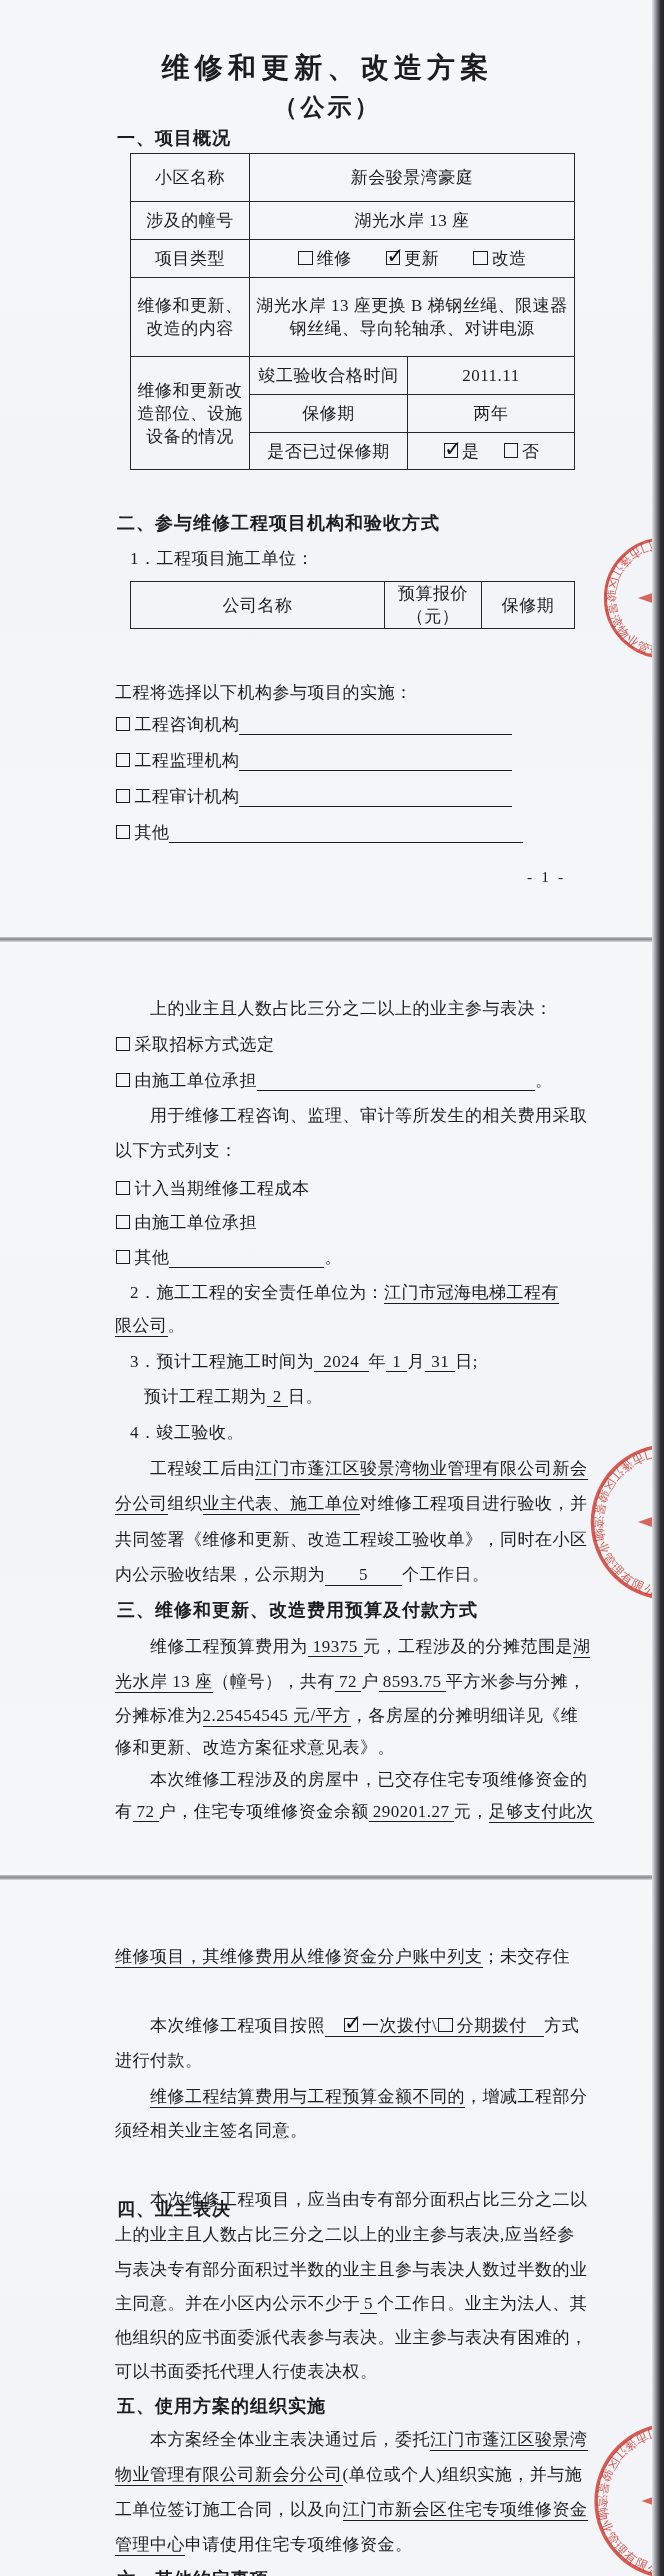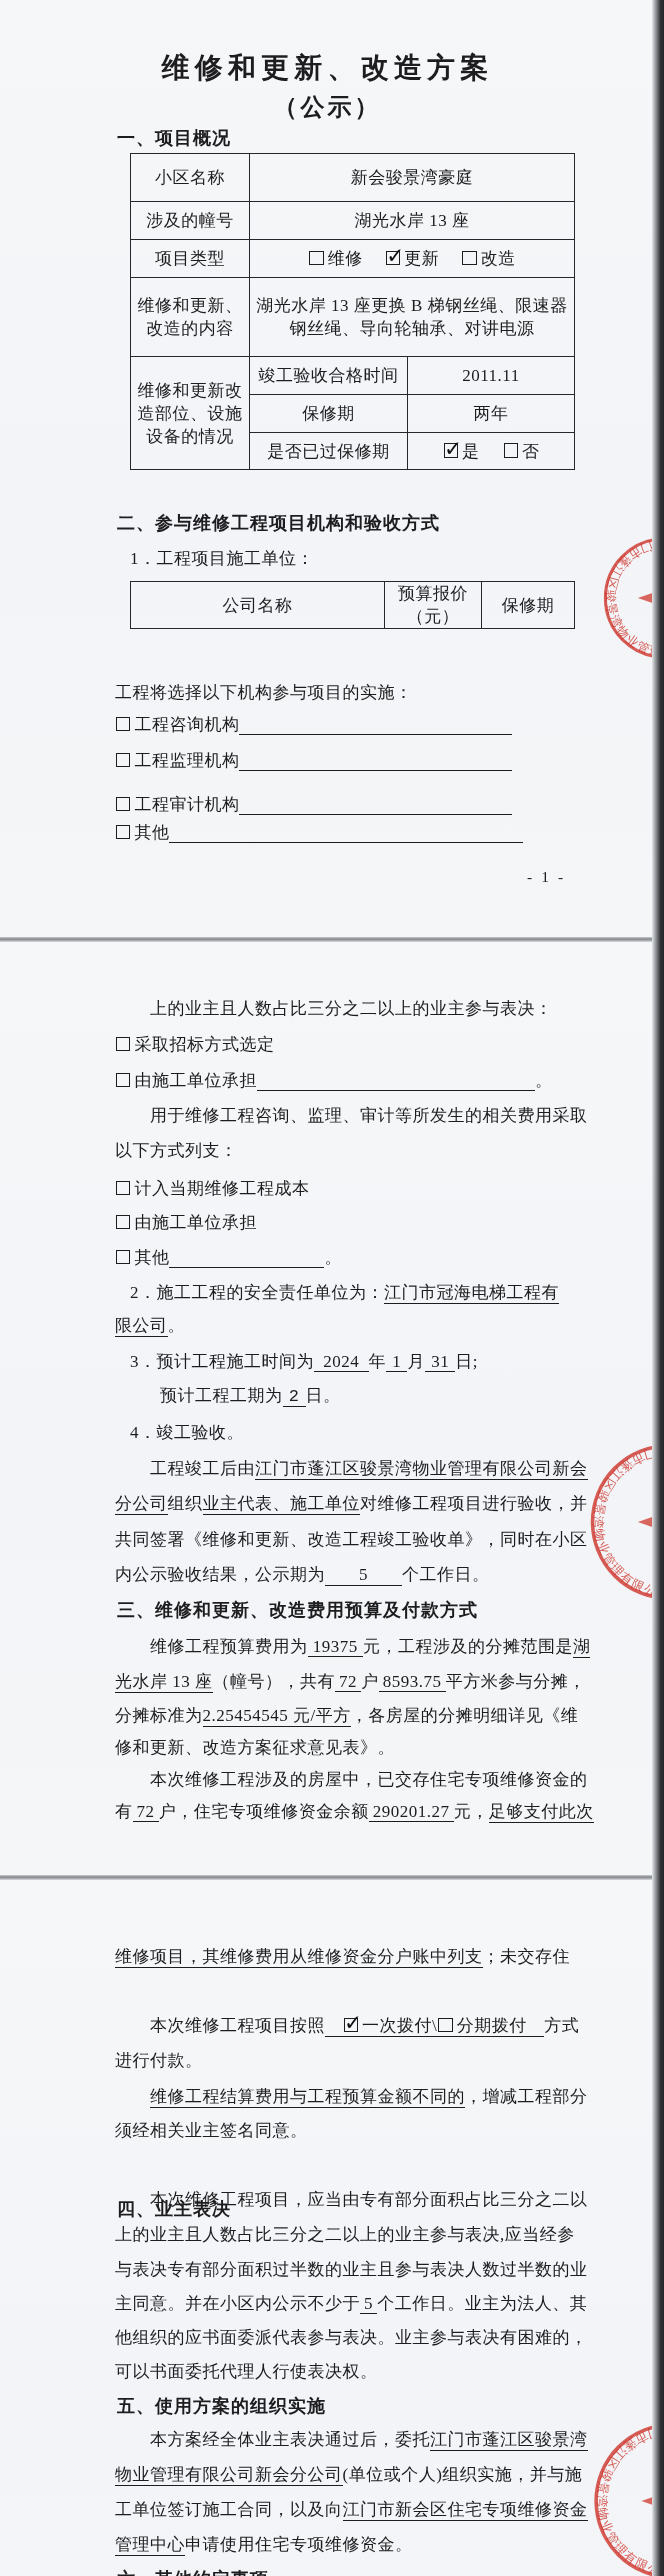--- a/index.html
+++ b/index.html
@@ -18,21 +18,21 @@
   .ul { border-bottom:1px solid #1d1d20; padding-bottom:1px; }
   .blank { display:inline-block; border-bottom:1px solid #1d1d20; height:1.1em; vertical-align:bottom; }
   .cb { display:inline-block; width:12.4px; height:12.4px; border:1.5px solid #1d1d20;
         margin:0 4.1px 0 1px; vertical-align:-1px; position:relative; background:transparent; }
   .cb .mark { position:absolute; left:-0.5px; top:-8.2px; font-size:21.6px; font-weight:bold;
         font-family:"DejaVu Sans",sans-serif; color:#111; }
   .pageno { font-size:15.5px; letter-spacing:2.6px; }
   table.doc { position:absolute; border-collapse:collapse; table-layout:fixed; }
   table.doc td { border:1.5px solid #26262b; text-align:center; vertical-align:middle;
         font-size:17px; letter-spacing:0.5px; padding:0 2.1px; }
-  .optrow { display:flex; justify-content:center; gap:22px; align-items:center; }
+  .optrow { display:flex; justify-content:center; gap:33px; align-items:center; }
   .edge-stamp { position:absolute; right:8.8px; width:82px; height:170px; overflow:hidden; mix-blend-mode:multiply; }
   .red-sliver { position:absolute; width:4.6px; height:32px; background:#d8382e; opacity:.65; border-radius:2.6px; }
   svg text { font-family:"Liberation Serif",serif; }
 </style>
 </head>
 <body>
 
 <div class="canvas">
 
   <div class="page" style="top:0;height:937px;"></div>
@@ -122,36 +122,36 @@
             <div>（元）</div>
           </td>
       <td><span>保修期</span></td>
     </tr>
   </tbody>
     </table>
 
   <div class="line" style="left:115px;top:682px;"><span>工程将选择以下机构参与项目的实施：</span></div>
   <div class="line" style="left:115px;top:714px;"><span class="cb"></span><span>工程咨询机构</span><span class="blank" style="width:273px;"></span></div>
   <div class="line" style="left:115px;top:750px;"><span class="cb"></span><span>工程监理机构</span><span class="blank" style="width:273px;"></span></div>
-  <div class="line" style="left:115px;top:786px;margin-top:8px;"><span class="cb"></span><span>工程审计机构</span><span class="blank" style="width:273px;"></span></div>
+  <div class="line" style="left:115px;top:786px;"><span class="cb"></span><span>工程审计机构</span><span class="blank" style="width:273px;"></span></div>
   <div class="line" style="left:115px;top:822px;"><span class="cb"></span><span>其他</span><span class="blank" style="width:354px;"></span></div>
   <div class="line pageno" style="left:527px;top:867px;"><span>- 1 -</span></div>
 
   <div class="line" style="left:150px;top:998px;"><span>上的业主且人数占比三分之二以上的业主参与表决：</span></div>
   <div class="line" style="left:115px;top:1034px;"><span class="cb"></span><span>采取招标方式选定</span></div>
   <div class="line" style="left:115px;top:1070px;"><span class="cb"></span><span>由施工单位承担</span><span class="blank" style="width:278px;"></span><span>。</span></div>
   <div class="line" style="left:150px;top:1105px;"><span>用于维修工程咨询、监理、审计等所发生的相关费用采取</span></div>
   <div class="line" style="left:115px;top:1140px;"><span>以下方式列支：</span></div>
   <div class="line" style="left:115px;top:1178px;"><span class="cb"></span><span>计入当期维修工程成本</span></div>
   <div class="line" style="left:115px;top:1212px;"><span class="cb"></span><span>由施工单位承担</span></div>
   <div class="line" style="left:115px;top:1247px;"><span class="cb"></span><span>其他</span><span class="blank" style="width:155px;"></span><span>。</span></div>
   <div class="line" style="left:130px;top:1282px;text-align:center;"><span>2．施工工程的安全责任单位为：</span><span class="ul">江门市冠海电梯工程有</span></div>
   <div class="line" style="left:115px;top:1315px;"><span class="ul">限公司</span><span>。</span></div>
   <div class="line" style="left:130px;top:1351px;"><span>3．预计工程施工时间为</span><span class="ul" style="padding:0 9.3px;">2024</span><span>年</span><span class="ul" style="padding:0 6.2px;">1</span><span>月</span><span class="ul" style="padding:0 6.2px;">31</span><span>日;</span></div>
-  <div class="line" style="left:160px;top:1386px;font-family:Liberation Mono, monospace;"><span>预计工程工期为</span><span class="ul" style="padding:0 6.2px;">2</span><span>日。</span></div>
+  <div class="line" style="left:144px;top:1386px;"><span>预计工程工期为</span><span class="ul" style="padding:0 6.2px;">2</span><span>日。</span></div>
   <div class="line" style="left:130px;top:1422px;"><span>4．竣工验收。</span></div>
   <div class="line" style="left:150px;top:1458px;"><span>工程竣工后由</span><span class="ul">江门市蓬江区骏景湾物业管理有限公司新会</span></div>
   <div class="line" style="left:115px;top:1493px;"><span class="ul">分公司</span><span>组织</span><span class="ul">业主代表、施工单位</span><span>对维修工程项目进行验收，并</span></div>
   <div class="line" style="left:115px;top:1529px;"><span>共同签署《维修和更新、改造工程竣工验收单》，同时在小区</span></div>
   <div class="line" style="left:115px;top:1564px;"><span>内公示验收结果，公示期为</span><span class="blank" style="width:34px;"></span><span class="ul">5</span><span class="blank" style="width:34px;"></span><span>个工作日。</span></div>
   <div class="line h" style="left:117px;top:1599px;"><span>三、维修和更新、改造费用预算及付款方式</span></div>
   <div class="line" style="left:150px;top:1636px;"><span>维修工程预算费用为</span><span class="ul" style="padding:0 5.2px;">19375</span><span>元，工程涉及的分摊范围是</span><span class="ul">湖</span></div>
   <div class="line" style="left:115px;top:1671px;"><span class="ul">光水岸 13 座</span><span>（幢号），共有</span><span class="ul" style="padding:0 4.1px;">72</span><span>户</span><span class="ul" style="padding:0 4.1px;">8593.75</span><span>平方米参与分摊，</span></div>
   <div class="line" style="left:115px;top:1705px;"><span>分摊标准为</span><span class="ul">2.25454545 元/平方</span><span>，各房屋的分摊明细详见《维</span></div>
   <div class="line" style="left:115px;top:1737px;"><span>修和更新、改造方案征求意见表》。</span></div>

